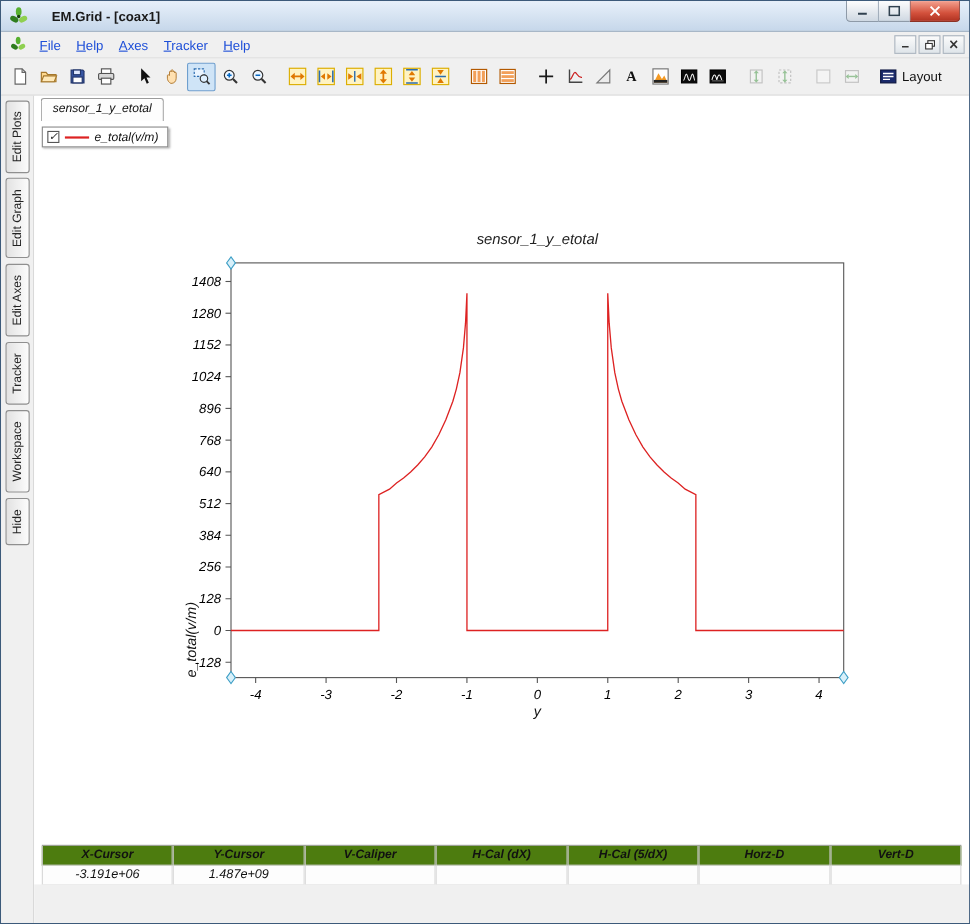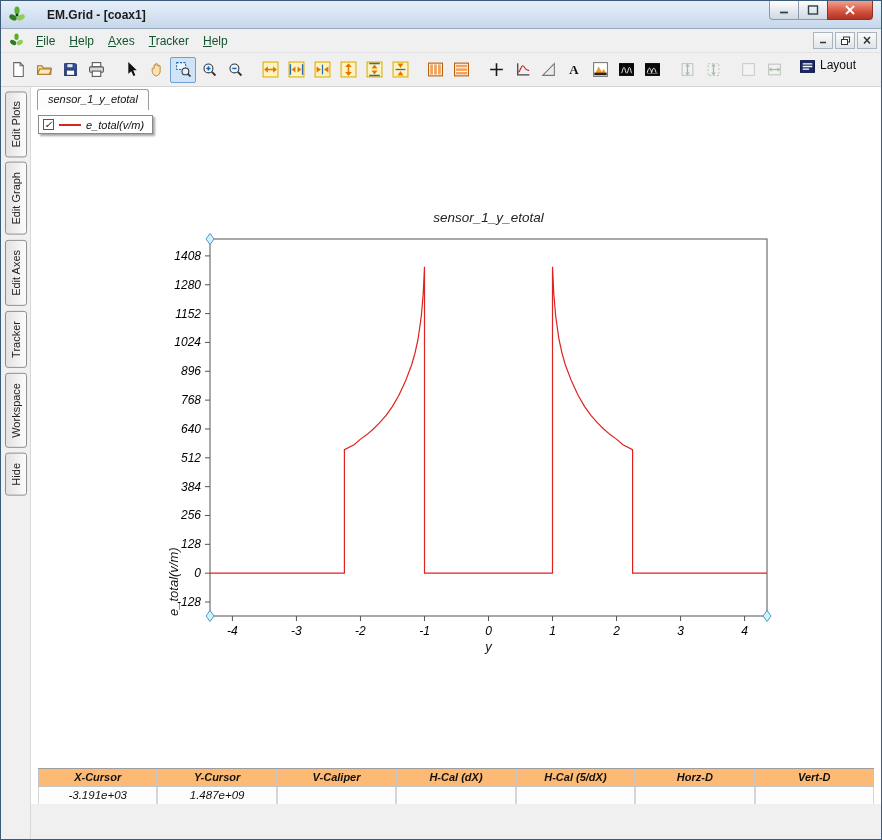--- a/index.html
+++ b/index.html
@@ -17,36 +17,36 @@
              display:flex; align-items:center; justify-content:center; cursor:default; }
   .cap-btn.min { width:30px; border-radius:0 0 0 4px; }
   .cap-btn.max { width:28px; border-left:none; border-right:none; }
   .cap-btn.close { width:46px; border-radius:0 0 4px 0; border-color:#8c3226;
                    background:linear-gradient(#f3a08e,#d3513c 60%,#b03322); }
 
   
   .menubar { height:24px; flex:none; background:#f0f0f0; border-bottom:1px solid #e2e2e2;
              display:flex; align-items:center; position:relative; }
   .child-icon { width:18px; height:18px; margin:0 4px 0 6px; display:flex; align-items:center; justify-content:center; }
-  .menu-item { display:inline-block; font-size:12px; color:#14532d; padding:3px 7px; cursor:default; }
+  .menu-item { display:inline-block; font-size:12px; color:#1d4ed8; padding:3px 7px; cursor:default; }
   .menu-item::first-letter { text-decoration:underline; }
   .child-btns { position:absolute; right:4px; top:3px; display:flex; gap:2px; }
   .child-btn { width:20px; height:17px; border:1px solid #aab4bf; background:linear-gradient(#fbfbfb,#dfe5ea);
                display:flex; align-items:center; justify-content:center; }
 
   
   .toolbar { height:34px; flex:none; background:#f0f0f0; border-bottom:1px solid #d5d5d5;
              display:flex; align-items:center; padding-left:4px; overflow:hidden; }
   .tb { width:26px; height:26px; flex:none; display:flex; align-items:center; justify-content:center;
         border:1px solid transparent; border-radius:2px; background:transparent; cursor:default; }
   .tb.sel { background:#cfe4f7; border-color:#6f9fce; }
   .tb.dim { opacity:.45; }
   .tb-group { display:flex; margin-right:9px; }
   .icon-A { font-size:13px; font-weight:bold; color:#111; font-family:"Liberation Serif", serif; }
-  .layout-btn { display:flex; gap:4px; margin-left:2px; width:74px; overflow:hidden;
+  .layout-btn { display:flex; align-items:center; gap:4px; margin-left:2px; width:74px; overflow:hidden;
                 flex:none; height:26px; border:1px solid transparent; }
   .layout-label { font-size:12px; color:#111; white-space:nowrap; }
 
   
   .main { flex:1; display:flex; min-height:0; }
   .tabstrip { width:30px; flex:none; background:#f0f0f0; border-right:1px solid #d9d9d9;
               display:flex; flex-direction:column; align-items:center; padding-top:4px; }
   .vtab { width:22px; margin-bottom:5px; padding:9px 0; border:1px solid #8f8f8f; border-radius:3px;
           background:linear-gradient(90deg,#fcfcfc,#e2e2e2); font-size:11px; color:#222;
           writing-mode:vertical-rl; transform:rotate(180deg);
@@ -72,21 +72,21 @@
   .chart-title { position:absolute; left:60px; top:14px; width:557px; text-align:center;
                  font-size:13.5px; color:#222; }
   .chart-ylabel { position:absolute; left:16px; top:43px; height:377px; writing-mode:vertical-rl;
                   transform:rotate(180deg); display:flex; align-items:center; font-size:13px; color:#111; }
   .chart-xlabel { position:absolute; left:60px; top:443px; width:557px; text-align:center;
                   font-size:13px; color:#111; }
 
   
   .status-table { position:absolute; left:7px; right:7px; top:681px; border-top:1px solid #9d9d9d;
                   display:grid; grid-template-columns:repeat(7,1fr); }
-  .st-h { background:#fdba74; border:1px solid #c6c6c6; border-top:none; text-align:center;
+  .st-h { background:#4d7c0f; border:1px solid #c6c6c6; border-top:none; text-align:center;
           font-size:11px; font-weight:bold; color:#111; padding:2px 0 3px 0; }
   .st-v { background:#fdfdfd; border:1px solid #d6d6d6; border-top:none; text-align:center;
           font-size:11.5px; color:#111; padding:2px 0 3px 0; min-height:17px; }
   .bottom-strip { position:absolute; left:0; right:0; top:717px; bottom:0; background:#f0f0f0; }
 </style>
 </head>
 <body>
 
 <div class="window">
 
@@ -442,21 +442,21 @@
       </div>
 
       <div class="status-table">
         <div class="st-h">X-Cursor</div>
         <div class="st-h">Y-Cursor</div>
         <div class="st-h">V-Caliper</div>
         <div class="st-h">H-Cal (dX)</div>
         <div class="st-h">H-Cal (5/dX)</div>
         <div class="st-h">Horz-D</div>
         <div class="st-h">Vert-D</div>
-        <div class="st-v">-3.191e+03</div>
+        <div class="st-v">-3.191e+06</div>
         <div class="st-v">1.487e+09</div>
         <div class="st-v"></div>
         <div class="st-v"></div>
         <div class="st-v"></div>
         <div class="st-v"></div>
         <div class="st-v"></div>
       </div>
       <div class="bottom-strip"></div>
     </div>
   </div>

